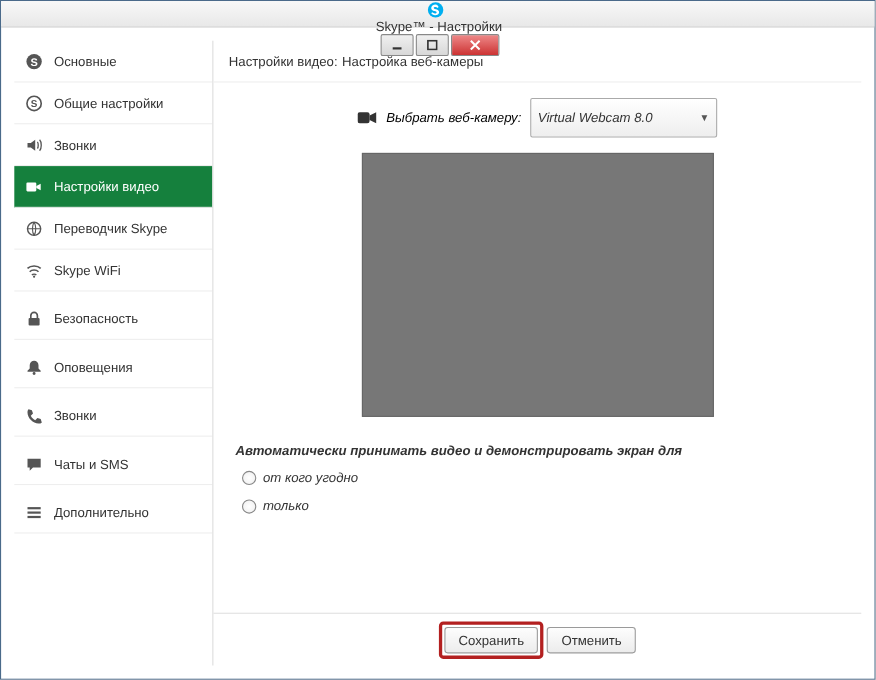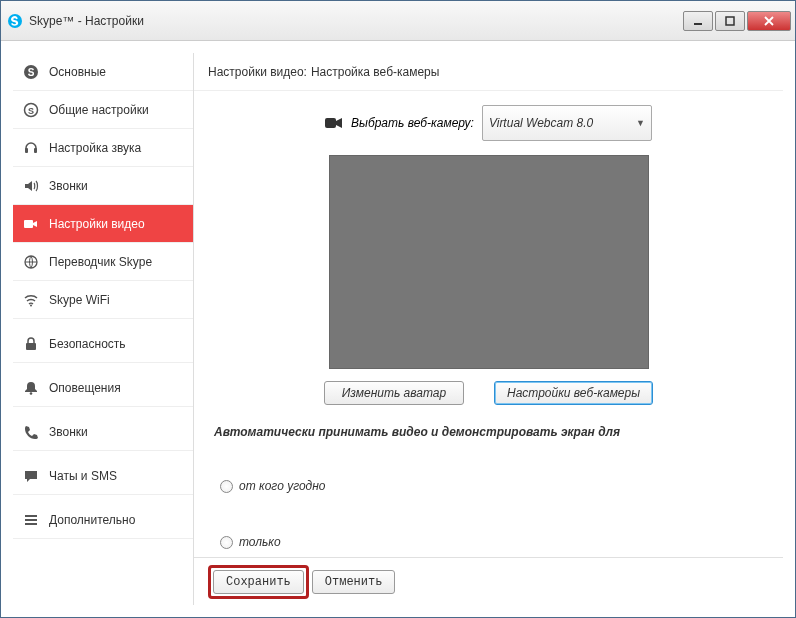--- a/index.html
+++ b/index.html
@@ -13,26 +13,27 @@
 }
 .window {
   width: 796px;
   height: 618px;
   background: #fff;
   border: 1px solid #4a6a8a;
   display: flex;
   flex-direction: column;
 }
 .titlebar {
-  height: 40px;
+  height: 24px;
   background: linear-gradient(#f8f8f8, #e8e8e8);
   border-bottom: 1px solid #ccc;
   display: flex;
   align-items: center;
   padding: 0 4px 0 6px;
+  flex-direction: column;
 }
 .titlebar .skype-logo {
   width: 16px; height: 16px;
   margin-right: 6px;
 }
 .titlebar .title {
   flex: 1;
   font-size: 12px;
   color: #333;
 }
@@ -65,21 +66,21 @@
   align-items: center;
   padding: 0 10px;
   gap: 10px;
   color: #333;
   border-bottom: 1px solid #eee;
   cursor: pointer;
   font-size: 12px;
 }
 .side-item.header { font-weight: 400; }
 .side-item.active {
-  background: #ef4444;
+  background: #15803d;
   color: #fff;
 }
 .side-item.spacer {
   height: 6px;
   border: none;
 }
 .side-ico {
   width: 16px; height: 16px;
   display: flex; align-items: center; justify-content: center;
   flex-shrink: 0;
@@ -164,44 +165,42 @@
   color: #333;
   font-size: 12px;
 }
 .radio-row {
   display: flex;
   align-items: center;
   gap: 6px;
   padding: 2px 0 2px 6px;
   font-size: 12px;
   color: #333;
-  margin-top: 30px;
 }
 .radio {
   width: 13px; height: 13px;
   border: 1px solid #888;
   border-radius: 50%;
   background: radial-gradient(#fff,#eee);
   display: flex; align-items: center; justify-content: center;
 }
 .radio.checked::after {
   content: "";
   width: 5px; height: 5px;
   background: #3a78c0;
   border-radius: 50%;
 }
 .footer {
   height: 48px;
   border-top: 1px solid #e0e0e0;
   display: flex;
-  justify-content: flex-start;
+  justify-content: center;
   align-items: center;
   gap: 3px;
   padding: 0 14px;
-  font-family: Liberation Mono, monospace;
 }
 .save-emph {
   border: 3px solid #b32020;
   border-radius: 4px;
   padding: 2px;
 }
 .btn.small { min-width: 80px; }
 svg { display: block; }
 </style>
 </head>
@@ -252,30 +251,20 @@
             <svg viewBox="0 0 16 16">
               <circle cx="8" cy="8" r="6.5" fill="none" stroke="#555" stroke-width="1.5"></circle>
               <text x="8" y="11.5" text-anchor="middle" fill="#555" font-size="9" font-weight="bold">S</text>
             </svg>
           </span>
         <span>Общие настройки</span>
       </div>
       <div class="side-item">
         <span class="side-ico">
             <svg viewBox="0 0 16 16">
-              <path d="M3 9v-1a5 5 0 0 1 10 0v1" fill="none" stroke="#555" stroke-width="1.5"></path>
-              <rect x="2" y="8" width="3" height="5" rx="1" fill="#555"></rect>
-              <rect x="11" y="8" width="3" height="5" rx="1" fill="#555"></rect>
-            </svg>
-          </span>
-        <span>Настройка звука</span>
-      </div>
-      <div class="side-item">
-        <span class="side-ico">
-            <svg viewBox="0 0 16 16">
               <path d="M2 6h3l4-3v10l-4-3H2z" fill="#555"></path>
               <path d="M11 5c1 1 1 5 0 6M13 3c2 2 2 8 0 10" fill="none" stroke="#555" stroke-width="1.2"></path>
             </svg>
           </span>
         <span>Звонки</span>
       </div>
       <div class="side-item active">
         <span class="side-ico">
             <svg viewBox="0 0 16 16">
               <rect x="1" y="4" width="9" height="8" rx="1" fill="#fff"></rect>
@@ -369,24 +358,20 @@
             </span>
           <span>Выбрать веб-камеру:</span>
           <div class="select">
             <span>Virtual Webcam 8.0</span>
             <span class="chev">▼</span>
           </div>
         </div>
 
         <div class="preview"></div>
 
-        <div class="btnrow">
-          <div class="btn">Изменить аватар</div>
-          <div class="btn highlight">Настройки веб-камеры</div>
-        </div>
 
         <div class="section-label">Автоматически принимать видео и демонстрировать экран для</div>
 
         <div class="radio-row">
           <span class="radio"></span>
           <span>от кого угодно</span>
         </div>
         <div class="radio-row">
           <span class="radio"></span>
           <span>только</span>

